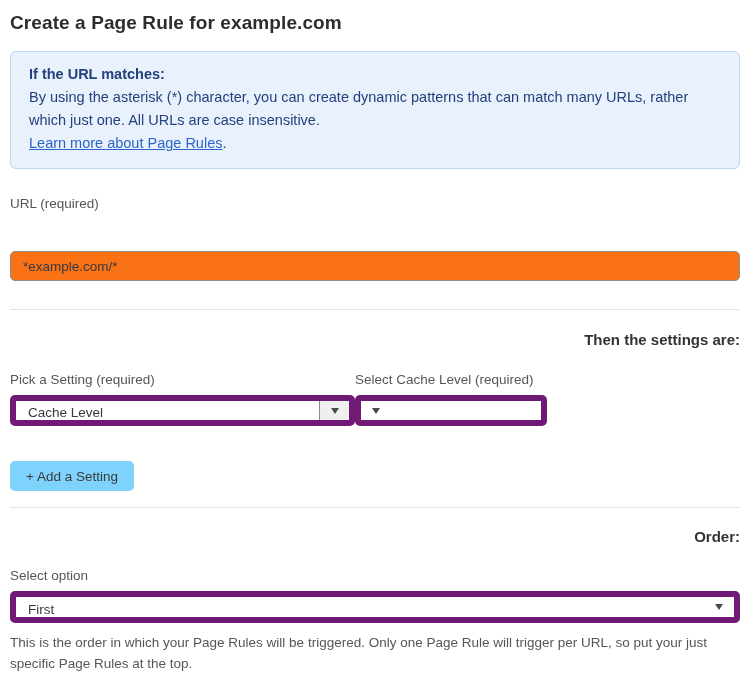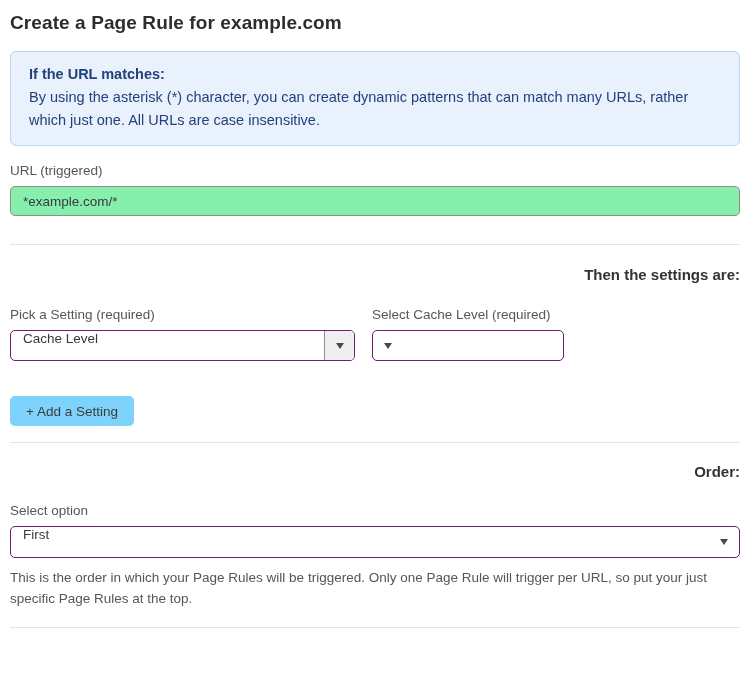--- a/index.html
+++ b/index.html
@@ -22,21 +22,21 @@
     letter-spacing: 0.1px;
   }
   .info-box {
     background: #e8f1fc;
     border: 1px solid #bad7f5;
     border-radius: 6px;
     padding: 11px 18px 13px 18px;
     font-size: 14.5px;
     line-height: 23px;
     color: #24417e;
-    margin-bottom: 17px;
+    margin-bottom: 27px;
   }
   .info-heading { font-weight: 700; }
   .info-body { }
   .info-link {
     color: #2d64c8;
     text-decoration: underline;
     cursor: pointer;
   }
   .field-label {
     display: block;
@@ -46,22 +46,23 @@
   }
   .text-input {
     width: 100%;
     height: 30px;
     border: 1px solid #8d8d8d;
     border-radius: 5px;
     padding: 0 12px;
     font-size: 13.5px;
     color: #36393f;
     font-family: inherit;
-    background: #86efac;
+    background: #f97316;
     outline: none;
+    margin-top: 32px;
   }
   .helper {
     font-size: 13.5px;
     color: #53565b;
     margin-top: 9px;
     line-height: 21px;
   }
   .divider {
     border: none;
     border-top: 1px solid #e3e3e3;
@@ -71,28 +72,28 @@
   .divider-2 { margin-top: 16px; }
   .divider-3 { margin-top: 18px; }
   .section-heading {
     font-size: 15px;
     font-weight: 700;
     color: #333;
     margin: 21px 0 0 0;
     text-align: right;
   }
   .settings-labels-gap { height: 24px; }
-  .settings-row { display: flex; gap: 17px; }
+  .settings-row { display: flex; }
   .settings-col-1 { width: 345px; }
   .settings-col-2 { width: 192px; }
   .dropdown {
     display: flex;
-    align-items: flex-start;
+    align-items: flex-end;
     height: 31px;
-    border: 1px solid #701a75;
+    border: 6px solid #701a75;
     border-radius: 5px;
     background: #fff;
     cursor: pointer;
     overflow: hidden;
   }
   .dropdown-value {
     flex: 1;
     padding: 0 12px;
     font-size: 13.5px;
     color: #36393f;
@@ -144,23 +145,24 @@
 </head>
 <body>
 
 <div class="container">
 
   <h1 class="page-title">Create a Page Rule for example.com</h1>
 
   <div class="info-box">
     <div class="info-heading">If the URL matches:</div>
     <div class="info-body">By using the asterisk (*) character, you can create dynamic patterns that can match many URLs, rather which just one. All URLs are case insensitive.</div>
+    <div class="info-link-row"><a class="info-link" href="#">Learn more about Page Rules</a><span>.</span></div>
   </div>
 
-  <label class="field-label">URL (triggered)</label>
+  <label class="field-label">URL (required)</label>
   <input class="text-input" type="text" value="*example.com/*" style="">
 
   <hr class="divider divider-1">
 
   <div class="section-heading">Then the settings are:</div>
   <div class="settings-labels-gap"></div>
 
   <div class="settings-row">
     <div class="settings-col-1">
       <label class="field-label">Pick a Setting (required)</label>

